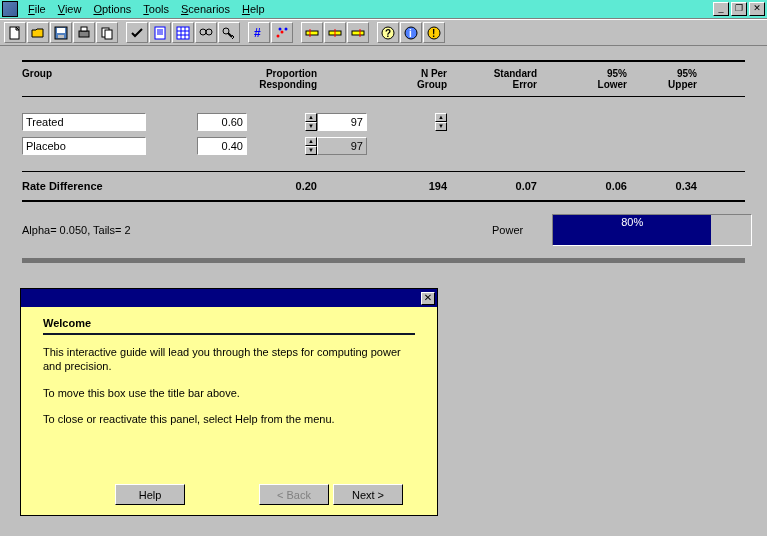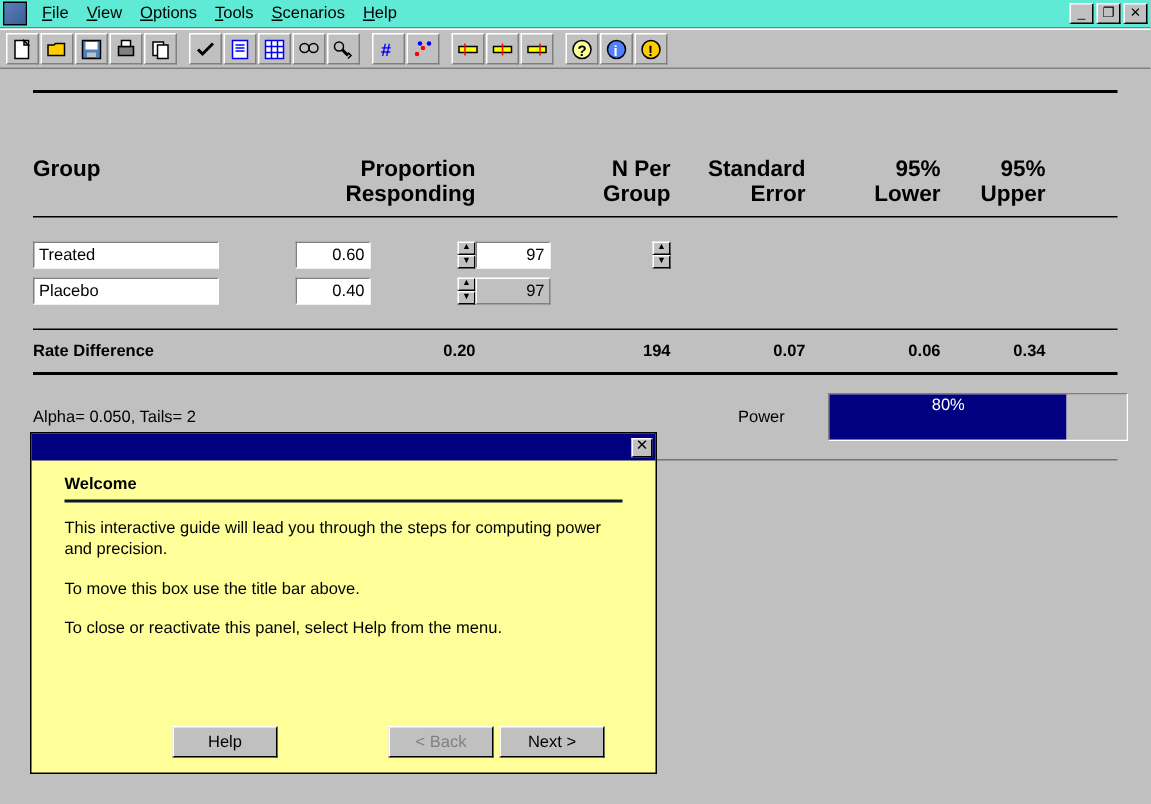--- a/index.html
+++ b/index.html
@@ -18,37 +18,37 @@
 .tbtn { width: 22px; height: 21px; background: #c0c0c0; border: 1px solid; border-color: #fff #808080 #808080 #fff; display: flex; align-items: center; justify-content: center; cursor: default; }
 .tbtn svg { width: 16px; height: 16px; }
 .tsep { width: 6px; }
 
 
 .main { position: absolute; top: 46px; left: 0; right: 0; bottom: 0; background: #c0c0c0; padding: 14px 22px; }
 
 
 .databox { background: #c0c0c0; }
 .hdrs { display: grid; grid-template-columns: 175px 120px 130px 90px 90px 70px 60px; border-top: 2px solid #000; border-bottom: 1px solid #000; padding: 6px 0; }
-.hdrs div { font-weight: bold; font-size: 15px; margin-top: 36px; }
+.hdrs div { font-weight: bold; font-size: 10px; }
 .hdrs .c2,.hdrs .c3,.hdrs .c4,.hdrs .c5,.hdrs .c6,.hdrs .c7 { text-align: right; }
 .hdrs .c5,.hdrs .c6,.hdrs .c7 { padding-right: 0; }
 
 .rows { padding: 16px 0 10px; }
 .row { display: grid; grid-template-columns: 175px 120px 130px 90px 90px 70px 60px; align-items: center; margin-bottom: 6px; }
 .txtbox { background: #fff; border: 1px solid; border-color: #808080 #fff #fff #808080; height: 18px; padding: 1px 3px; font-size: 11px; width: 124px; }
 .numwrap { display: flex; justify-content: space-between; align-items: center; }
 .numbox { background: #fff; border: 1px solid; border-color: #808080 #fff #fff #808080; height: 18px; padding: 1px 3px; font-size: 11px; width: 50px; text-align: right; }
 .spinner { display: flex; flex-direction: column; width: 12px; height: 18px; }
 .spinbtn { flex: 1; background: #c0c0c0; border: 1px solid; border-color: #fff #000 #000 #fff; font-size: 6px; text-align: center; line-height: 6px; cursor: default; }
 
 .sumrow { display: grid; grid-template-columns: 175px 120px 130px 90px 90px 70px 60px; border-top: 1px solid #000; border-bottom: 2px solid #000; padding: 8px 0; font-weight: bold; }
 .sumrow div { text-align: right; }
 .sumrow div:first-child { text-align: left; }
 
-.footrow { display: grid; grid-template-columns: 250px 220px 60px 200px; align-items: center; padding: 12px 0; border-bottom: 1px solid #737373; }
+.footrow { display: grid; grid-template-columns: 250px 220px 60px 200px; align-items: center; padding: 12px 0; border-bottom: 5px solid #737373; }
 .footrow .lbl { font-size: 11px; }
 .footrow .pwlbl { text-align: left; padding-right: 10px; }
 .pwbar { display: flex; height: 32px; border: 1px solid; border-color: #808080 #fff #fff #808080; }
 .pwfill { background: #000080; color: #fff; text-align: center; line-height: 15px; font-size: 11px; flex: 0 0 80%; }
 .pwempty { background: #c0c0c0; flex: 1; }
 
 
 .welcome { position: absolute; left: 20px; top: 288px; width: 418px; height: 228px; background: #ffff99; border: 1px solid #000; }
 .welcome .titlebar { background: #000080; height: 18px; display: flex; align-items: center; justify-content: flex-end; padding: 0 2px; }
 .welcome .closebtn { width: 14px; height: 13px; background: #c0c0c0; border: 1px solid; border-color: #fff #000 #000 #fff; font-size: 10px; text-align: center; line-height: 10px; cursor: default; font-family: Arial; }

